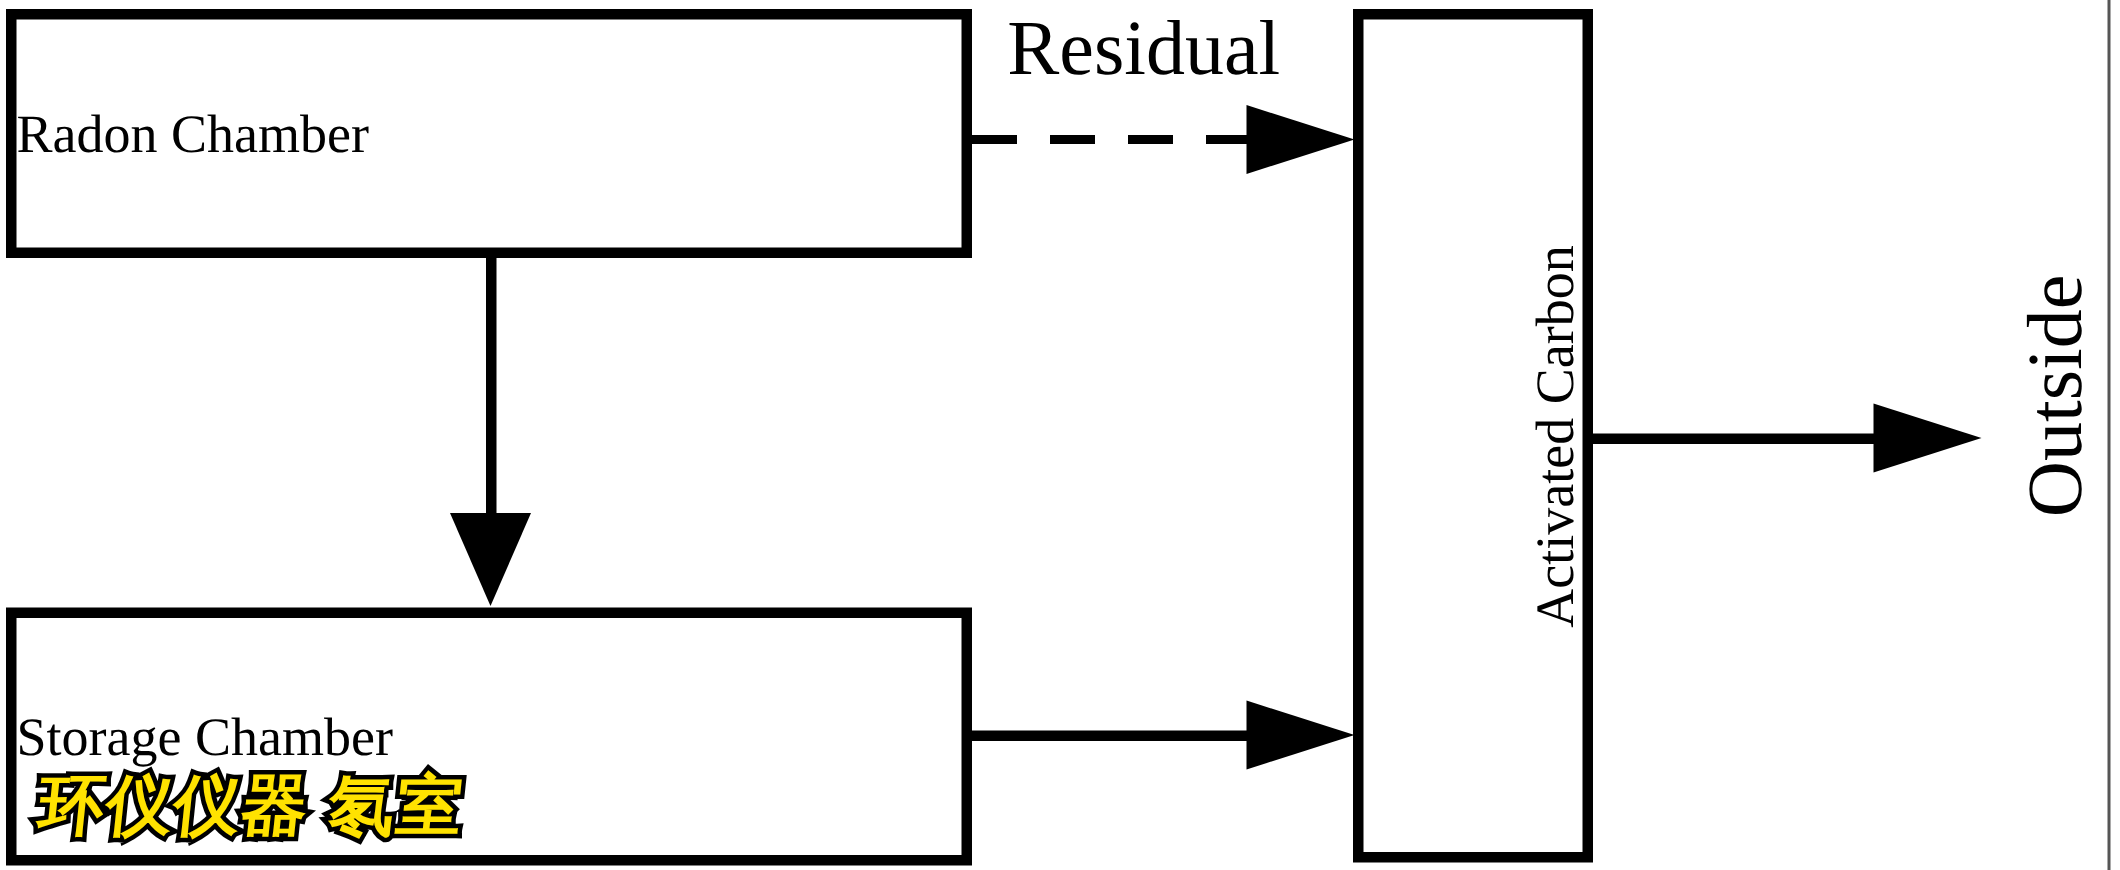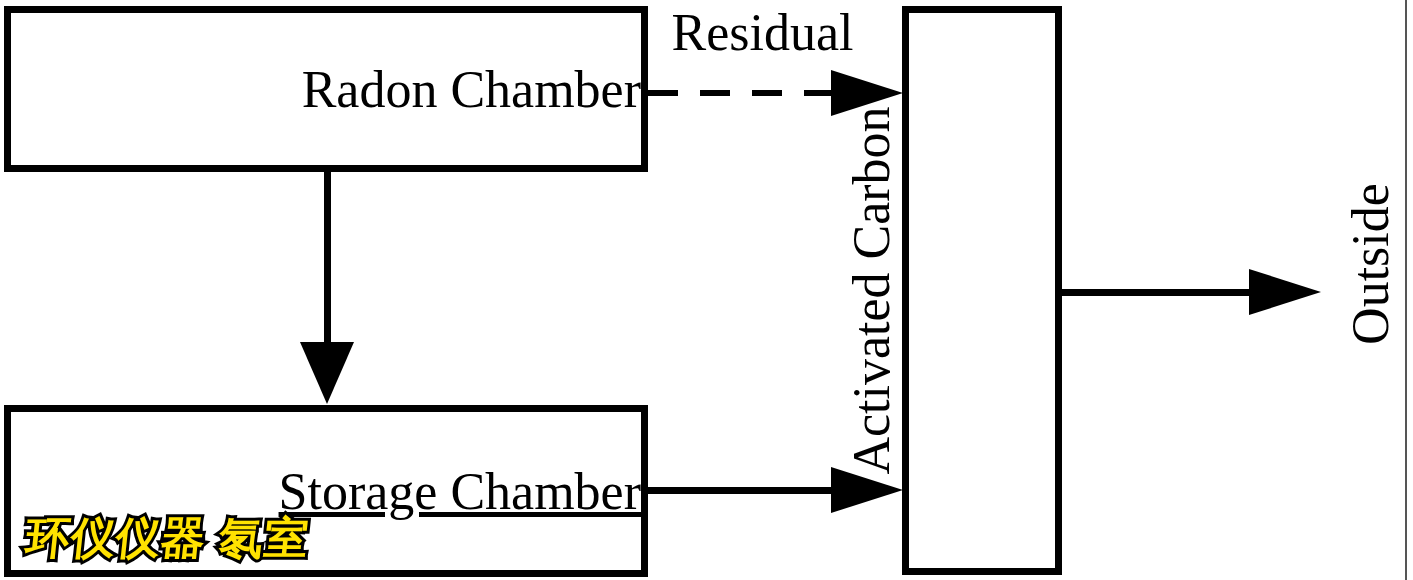--- a/index.html
+++ b/index.html
@@ -9,25 +9,25 @@
     background:#ffffff;
     overflow:hidden;
     font-family:"Liberation Serif","DejaVu Serif",serif;
     color:#000;
   }
   .box{
     position:absolute;
     border:7px solid #000;
     background:#fff;
     box-sizing:border-box;
-    display:flex;align-items:center;justify-content:flex-end;
-    font-size:52px;
+    display:flex;align-items:center;justify-content:flex-start;
+    font-size:36px;
   }
   .box-radon{left:4px;top:6px;width:644px;height:166px;}
-  .box-storage{left:4px;top:405px;width:644px;height:172px;text-decoration:underline;}
+  .box-storage{left:4px;top:405px;width:644px;height:172px;}
   .box-carbon{left:902px;top:6px;width:160px;height:569px;}
   .vert-text{
     white-space:nowrap;
     transform:rotate(-90deg);
     display:block;
   }
   .hline{position:absolute;background:#000;height:7px;}
   .vline{position:absolute;background:#000;width:7px;}
   .line-down{left:324px;top:170px;height:176px;}
   .line-storage{left:648px;top:487px;width:186px;}

